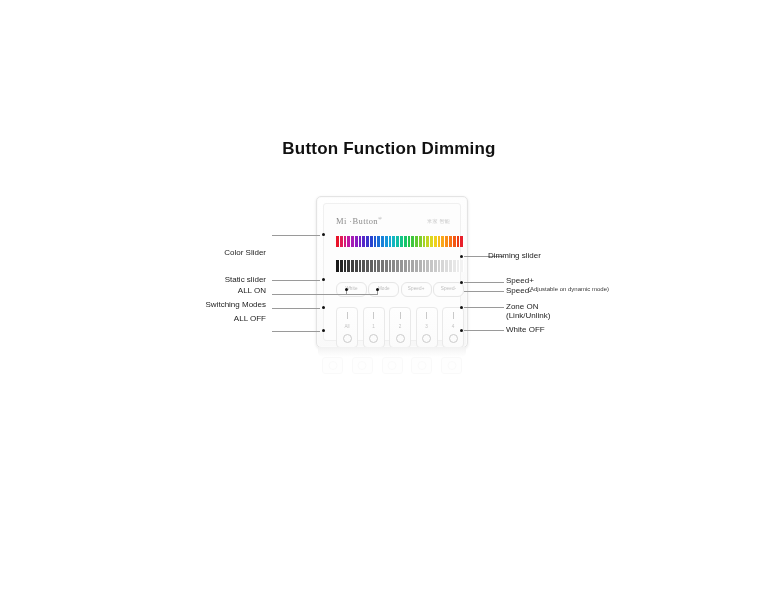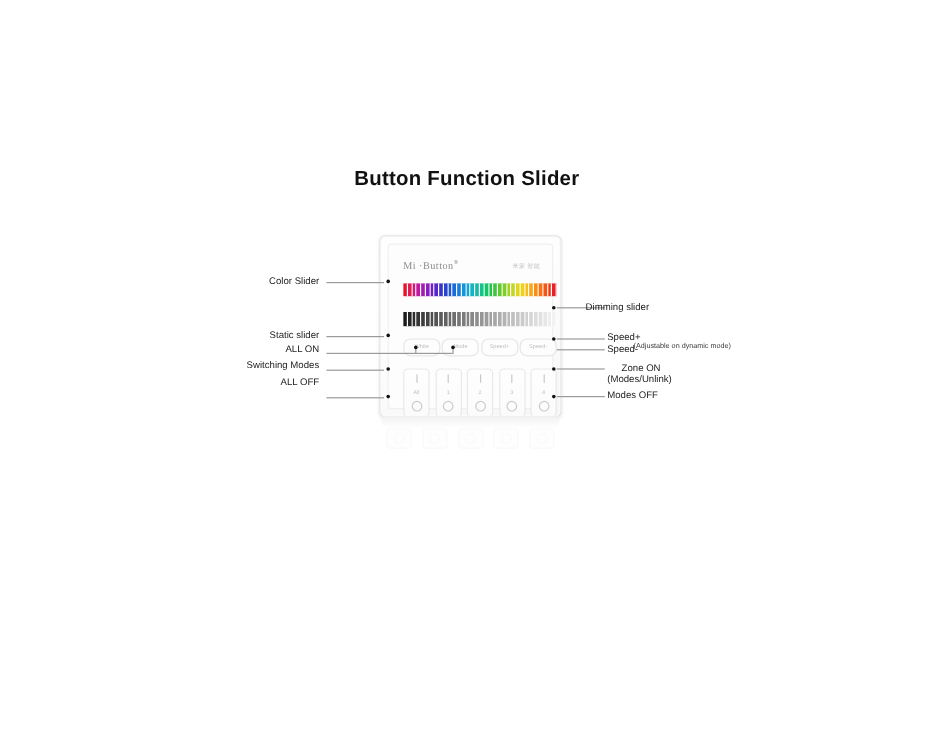--- a/index.html
+++ b/index.html
@@ -252,21 +252,21 @@
     position: absolute;
     width: 3px;
     height: 3px;
     border-radius: 50%;
     background: #111111;
   }
 </style>
 </head>
 <body>
 
-<div class="page-title">Button Function Slider</div>
+<div class="page-title">Button Function Dimming</div>
 
 <div class="device-wrap">
   <div class="device-panel">
     <div class="device-inner">
 
       <div class="brand-row">
         <div class="brand-logo"><span>Mi ·Button</span><sup>®</sup></div>
         <div class="brand-sub">米家 智能</div>
       </div>
 
@@ -384,21 +384,21 @@
 </div>
 <div class="device-lip"></div>
 <div class="device-reflection">
   <div class="refl-key"></div>
   <div class="refl-key"></div>
   <div class="refl-key"></div>
   <div class="refl-key"></div>
   <div class="refl-key"></div>
 </div>
 
-<div class="callout right-align" style="left:176px; top:230px; width:90px;">Color Slider</div>
+<div class="callout right-align" style="left:176px; top:248px; width:90px;">Color Slider</div>
 <div class="leader" style="left:272px; top:235px; width:48px;"></div>
 <div class="dot" style="left:322px; top:233px;"></div>
 
 <div class="callout right-align" style="left:176px; top:275px; width:90px;">Static slider</div>
 <div class="leader" style="left:272px; top:280px; width:48px;"></div>
 <div class="dot" style="left:322px; top:278px;"></div>
 
 <div class="callout right-align" style="left:156px; top:300px; width:110px;">Switching Modes</div>
 <div class="leader" style="left:272px; top:294px; width:105px;"></div>
 <div class="leader-v" style="left:346px; top:290px; height:5px;"></div>
@@ -420,18 +420,18 @@
 
 <div class="dot" style="left:460px; top:281px;"></div>
 <div class="leader" style="left:464px; top:282px; width:40px;"></div>
 <div class="leader" style="left:464px; top:291px; width:40px;"></div>
 <div class="callout" style="left:506px; top:276px;">Speed+</div>
 <div class="callout" style="left:506px; top:286px;">Speed-</div>
 <div class="callout sub-note" style="left:528px; top:284px;">(Adjustable on dynamic mode)</div>
 
 <div class="dot" style="left:460px; top:306px;"></div>
 <div class="leader" style="left:464px; top:307px; width:40px;"></div>
-<div class="callout" style="left:506px; top:302px;margin-left:12px;">Zone ON</div>
-<div class="callout" style="left:506px; top:311px;">(Modes/Unlink)</div>
+<div class="callout" style="left:506px; top:302px;">Zone ON</div>
+<div class="callout" style="left:506px; top:311px;">(Link/Unlink)</div>
 
 <div class="dot" style="left:460px; top:329px;"></div>
 <div class="leader" style="left:464px; top:330px; width:40px;"></div>
-<div class="callout" style="left:506px; top:325px;">Modes OFF</div>
+<div class="callout" style="left:506px; top:325px;">White OFF</div>
 
 </body></html>

